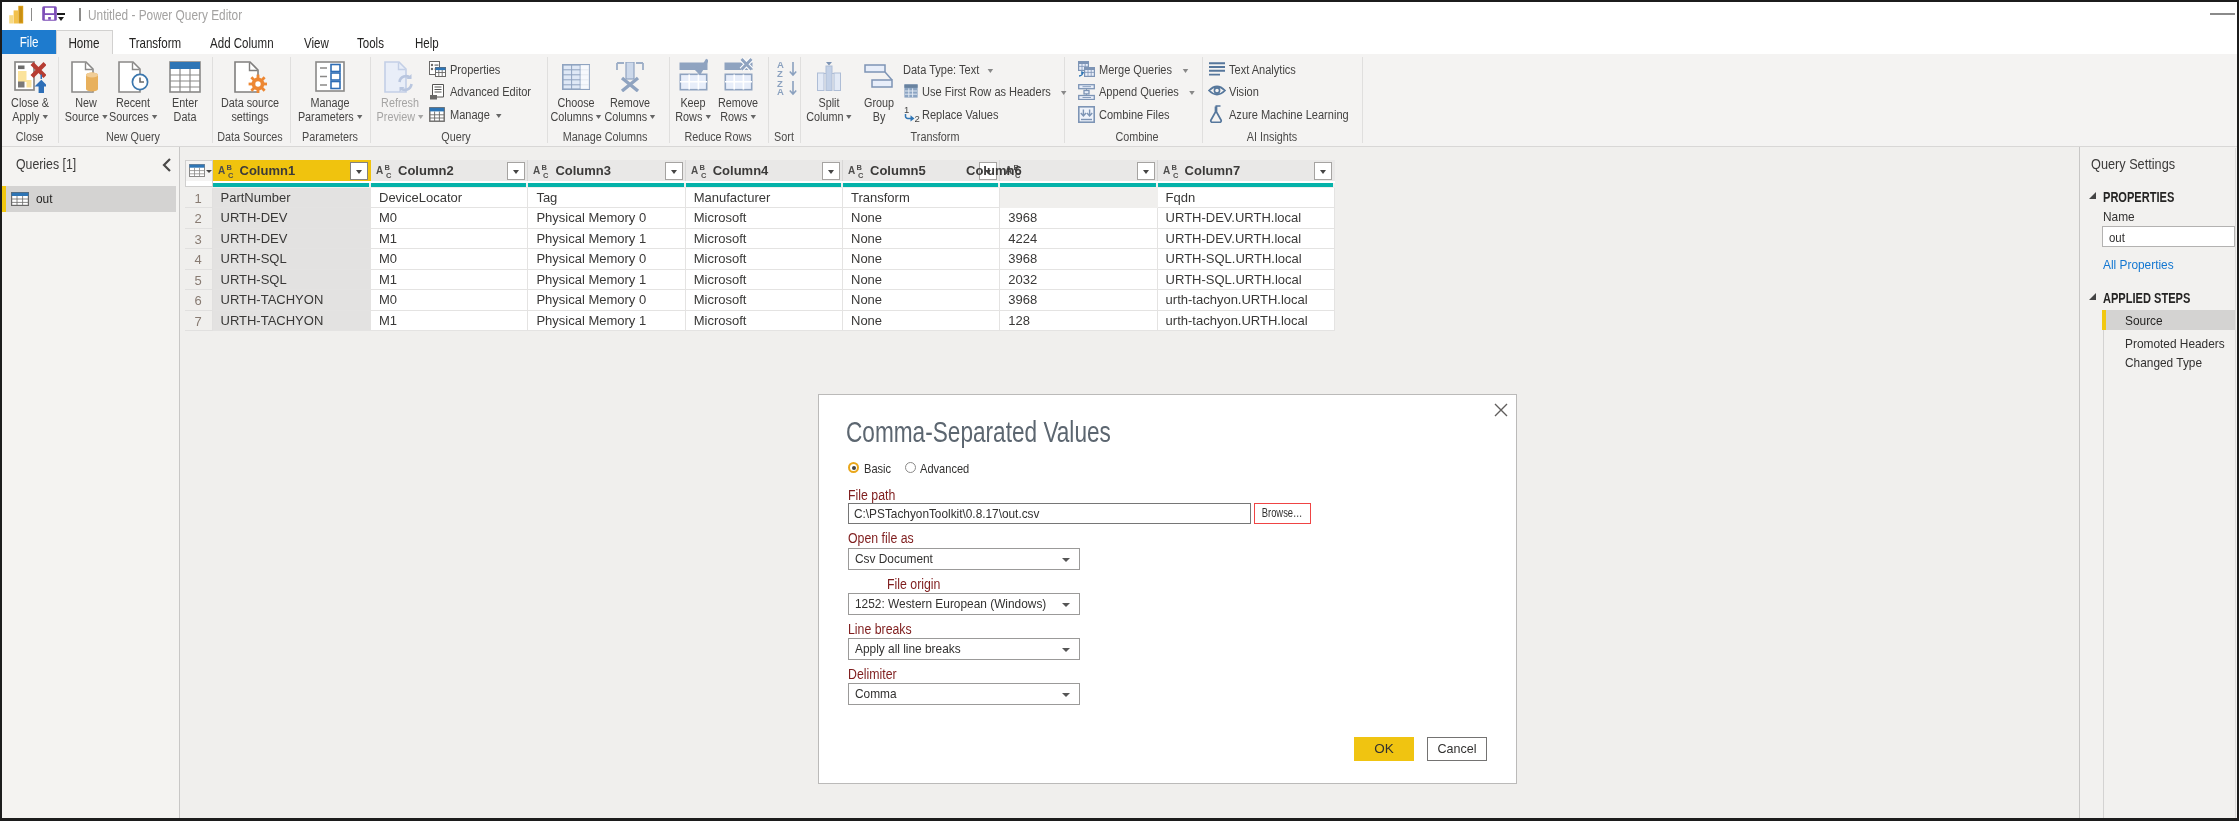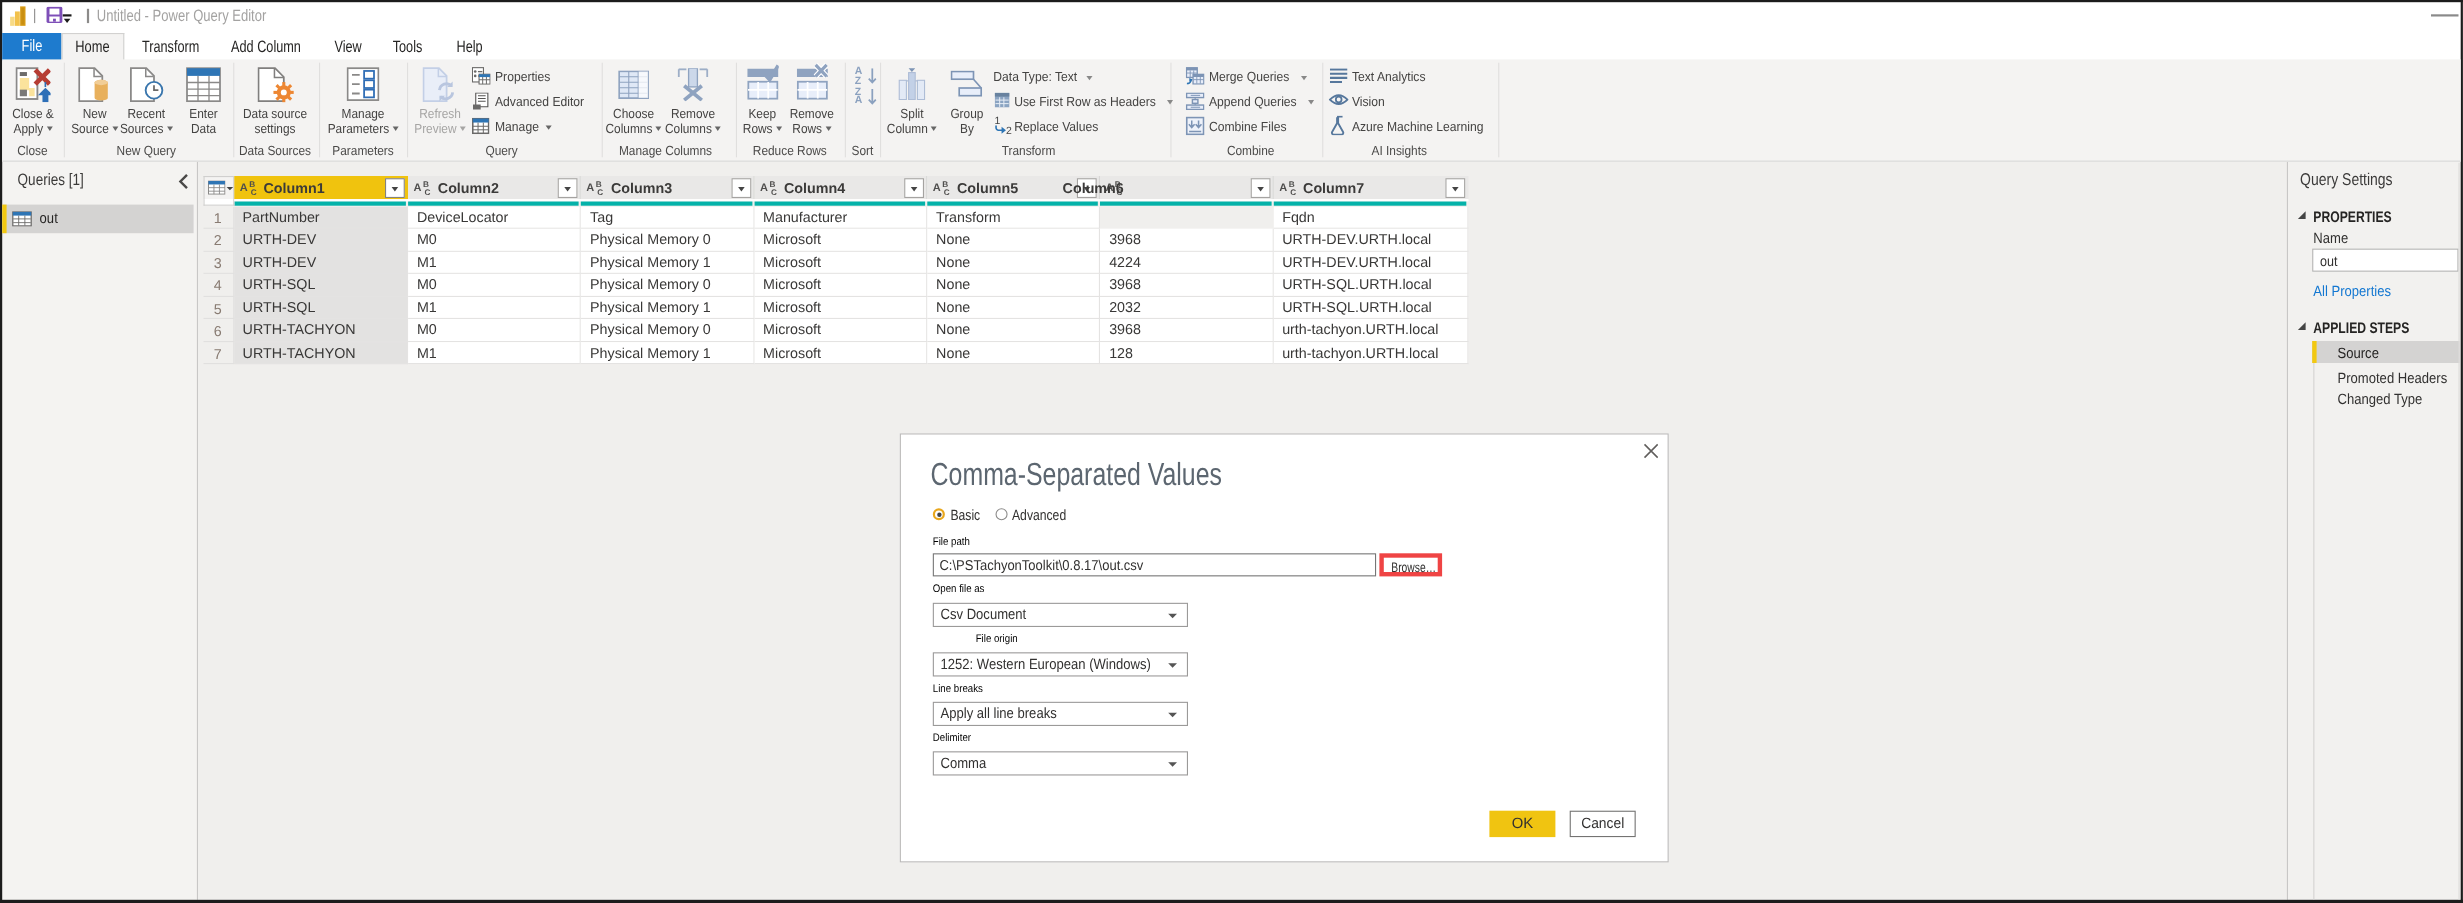--- a/index.html
+++ b/index.html
@@ -19,21 +19,21 @@
 .grplbl{font-size:12px;color:#4b4a49;text-align:center;transform:scaleX(0.9);}
 .biglbl{font-size:12px;color:#444342;text-align:center;line-height:13.5px;transform:scaleX(0.9);}
 .rowtxt{font-size:12px;color:#444342;transform:scaleX(0.92);transform-origin:0 50%;}
 .caret{display:inline-block;width:0;height:0;border-left:3.5px solid transparent;border-right:3.5px solid transparent;border-top:4px solid #666;vertical-align:middle;}
 .hdrtxt{font-size:13px;font-weight:bold;color:#3b3a39;}
 .cell{font-size:13px;color:#393837;line-height:14px;padding:3px 0 0 8px;border-right:1px solid #e4e3e2;border-bottom:1px solid #e4e3e2;background:#fff;overflow:hidden;white-space:nowrap;}
 .rn{font-size:13px;color:#887b72;text-align:center;border-right:1px solid #e1e0df;border-bottom:1px solid #e1e0df;padding-top:3px;}
 .ddbtn{width:18px;height:18px;background:#fff;border:1px solid #a5a3a1;}
 .ddbtn:after{content:"";position:absolute;left:5px;top:7px;width:0;height:0;border-left:3.5px solid transparent;border-right:3.5px solid transparent;border-top:4px solid #444;}
 
-.dlbl{font-size:10px;color:#000000;}
+.dlbl{font-size:14px;color:#7f1d1d;}
 .dd{background:#fff;border:1px solid #9b9a99;font-size:13.5px;color:#323130;line-height:20px;padding-left:6px;}
 .dd:after{content:"";position:absolute;right:9px;top:9px;width:0;height:0;border-left:4px solid transparent;border-right:4px solid transparent;border-top:4.5px solid #555;}
 </style></head>
 <body>
 <div id="root">
 
 <div class="ab" style="left:2px;top:147px;width:2235px;height:671px;background:#f0efed;"></div>
 <div class="ab" style="left:2px;top:147px;width:178px;height:671px;background:#f4f3f1;border-right:1px solid #c8c7c6;"></div>
 <div class="ab" style="left:2079px;top:147px;width:1px;height:671px;background:#c8c7c6;"></div>
 <div class="ab" style="left:2080px;top:147px;width:157px;height:671px;background:#f2f1ef;"></div>
@@ -492,21 +492,21 @@
 
 <div class="ab" style="left:848px;top:462px;width:11px;height:11px;border-radius:50%;border:2px solid #e9a71c;background:#fff;"></div>
 <div class="ab" style="left:851.5px;top:465.5px;width:4px;height:4px;border-radius:50%;background:#444;"></div>
 <div class="ab txt" style="left:863.5px;top:461px;font-size:13.5px;color:#323130;"><span class="s82" style="display:inline-block;">Basic</span></div>
 <div class="ab" style="left:905px;top:462px;width:11px;height:11px;border-radius:50%;border:1.6px solid #8b8a89;background:#fff;"></div>
 <div class="ab txt" style="left:919.5px;top:461px;font-size:13.5px;color:#323130;"><span class="s82" style="display:inline-block;">Advanced</span></div>
 
 <div class="ab dlbl txt" style="left:847.5px;top:486.5px;"><span class="s88" style="display:inline-block;">File path</span></div>
 <div class="ab" style="left:847.5px;top:502.5px;width:403px;height:21px;background:#fff;border:1px solid #767676;"></div>
 <div class="ab txt" style="left:854px;top:506px;font-size:13px;color:#323130;"><span style="display:inline-block;transform:scaleX(0.91);transform-origin:0 50%;">C:\PSTachyonToolkit\0.8.17\out.csv</span></div>
-<div class="ab" style="left:1254px;top:502.5px;width:57px;height:21px;background:#fff;border:4px solid #ef4444;font-size:12.5px;color:#323130;text-align:center;line-height:19px;"><span class="shr" style="transform:scaleX(0.75);">Browse…</span></div>
+<div class="ab" style="left:1254px;top:502.5px;width:57px;height:21px;background:#fff;border:1px solid #ef4444;font-size:12.5px;color:#323130;text-align:center;line-height:19px;"><span class="shr" style="transform:scaleX(0.75);">Browse…</span></div>
 
 <div class="ab dlbl txt" style="left:847.5px;top:530px;"><span class="s88" style="display:inline-block;">Open file as</span></div>
 <div class="ab dd" style="left:847.5px;top:547.5px;width:232px;height:22.5px;"><span class="s88" style="display:inline-block;">Csv Document</span></div>
 
 <div class="ab dlbl txt" style="left:847.5px;top:575.5px;margin-left:39px;"><span class="s88" style="display:inline-block;">File origin</span></div>
 <div class="ab dd" style="left:847.5px;top:592.5px;width:232px;height:22.5px;"><span class="s88" style="display:inline-block;">1252: Western European (Windows)</span></div>
 
 <div class="ab dlbl txt" style="left:847.5px;top:620.5px;"><span class="s88" style="display:inline-block;">Line breaks</span></div>
 <div class="ab dd" style="left:847.5px;top:637.5px;width:232px;height:22.5px;"><span class="s88" style="display:inline-block;">Apply all line breaks</span></div>
 

